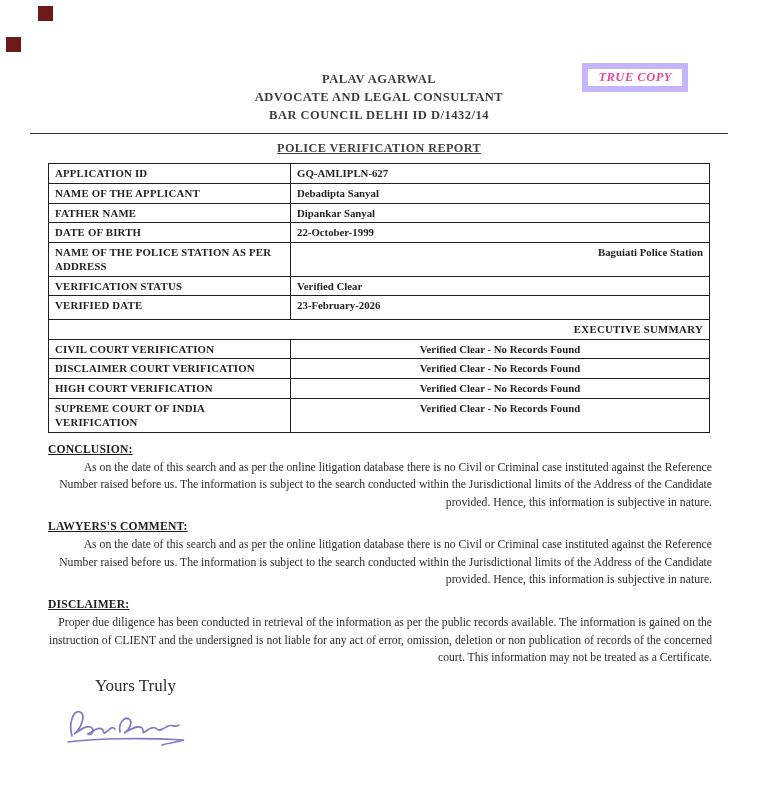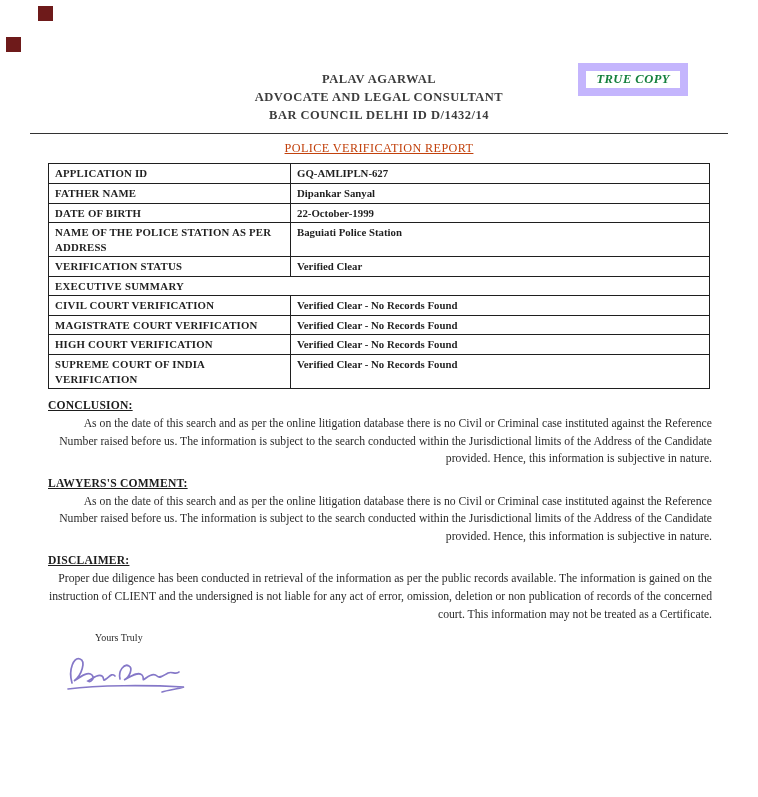--- a/index.html
+++ b/index.html
@@ -18,75 +18,75 @@
   .corner-mark.m2 { left:6px; top:37px; }
 
   .letterhead { text-align:center; padding-top:70px; }
   .letterhead div {
     font-weight:bold; font-size:12.5px; letter-spacing:0.5px;
     color:#3d3d3d; line-height:1.45;
   }
 
   .true-copy {
     position:absolute; right:70px; top:63px;
-    border:8px solid #c4b5fd;
+    border:6px solid #c4b5fd;
     padding:1px 10px;
     font-weight:bold; font-style:italic;
-    font-size:12.5px; color:#15803d; letter-spacing:0.5px;
+    font-size:12.5px; color:#ec4899; letter-spacing:0.5px;
     background:#fff;
   }
 
   .rule { border:none; border-top:1.6px solid #333; margin:9px 30px 0 30px; }
 
   .report-title {
-    text-align:center; font-weight:normal; text-decoration:underline;
-    font-size:12.2px; margin-top:7px; letter-spacing:0.4px; color:#c2410c;
+    text-align:center; font-weight:bold; text-decoration:underline;
+    font-size:12.2px; margin-top:7px; letter-spacing:0.4px; color:#404040;
   }
 
   table.report {
     border-collapse:collapse;
     margin:7px 0 0 48px;
     width:662px;
     table-layout:fixed;
   }
   table.report td {
     border:1px solid #1f1f1f;
     padding:2px 6px;
     font-size:10.8px;
     vertical-align:top;
     color:#1f1f1f;
     line-height:1.35;
   }
   td.lbl { font-weight:bold; width:242px; letter-spacing:0.2px; }
   td.val { font-weight:bold; }
-  td.val-mid { vertical-align:middle; }
+  td.val-mid { vertical-align:middle;text-align:right; }
   tr.h19 { height:19px; }
   tr.h23 { height:24px; }
   tr.h30 { height:31px; }
   tr.h48 { height:49px; }
   td.exec-head {
-    text-align:left; font-weight:bold; font-size:11.2px;
+    text-align:right; font-weight:bold; font-size:11.2px;
     letter-spacing:0.3px; vertical-align:middle; height:17px;
   }
-  td.sum-val { font-weight:bold; vertical-align:middle; }
+  td.sum-val { text-align:center; font-weight:bold; vertical-align:middle; }
   tr.sum { height:18px; }
   tr.sum td.lbl { vertical-align:middle; }
 
   .sections { margin:10px 46px 0 48px; }
   .section { margin-bottom:9px; }
   .section-heading {
     font-weight:bold; text-decoration:underline;
     font-size:11.6px; color:#1d1d1d; margin-bottom:3px; letter-spacing:0.2px;
   }
   .section-body {
     font-size:11.7px; color:#2b2b2b; line-height:1.5; text-align:right;
   }
 
   .closing { margin-left:48px; margin-top:6px; }
-  .yours-truly { font-size:10px; color:#2b2b2b; margin-left:47px; }
+  .yours-truly { font-size:17px; color:#2b2b2b; margin-left:47px; }
   .signature-wrap { margin:6px 0 0 10px; height:52px; }
 </style>
 </head>
 <body>
 
 <div class="page">
 
   <div class="corner-mark m1" style="background: rgb(110, 26, 26);"></div>
   <div class="corner-mark m2" style="background: rgb(110, 26, 26);"></div>
 
@@ -102,45 +102,53 @@
 
   <div class="report-title">POLICE VERIFICATION REPORT</div>
 
   <table class="report">
     <tbody>
       <tr class="h19">
         <td class="lbl">APPLICATION ID</td>
         <td class="val">GQ-AMLIPLN-627</td>
       </tr>
       <tr class="h19">
+        <td class="lbl">NAME OF THE APPLICANT</td>
+        <td class="val">Debadipta Sanyal</td>
+      </tr>
+      <tr class="h19">
         <td class="lbl">FATHER NAME</td>
         <td class="val">Dipankar Sanyal</td>
       </tr>
       <tr class="h19">
         <td class="lbl">DATE OF BIRTH</td>
         <td class="val">22-October-1999</td>
       </tr>
       <tr class="h30">
         <td class="lbl">NAME OF THE POLICE STATION AS PER ADDRESS</td>
         <td class="val val-mid">Baguiati Police Station</td>
       </tr>
       <tr class="h19">
         <td class="lbl">VERIFICATION STATUS</td>
         <td class="val">Verified Clear</td>
       </tr>
+      <tr class="h23">
+        <td class="lbl">VERIFIED DATE</td>
+        <td class="val">23-February-2026</td>
+      </tr>
 
       <tr>
         <td class="exec-head" colspan="2">EXECUTIVE SUMMARY</td>
       </tr>
       <tr class="sum">
         <td class="lbl">CIVIL COURT VERIFICATION</td>
         <td class="sum-val">Verified Clear - No Records Found</td>
       </tr>
       <tr class="sum">
-        <td class="lbl">MAGISTRATE COURT VERIFICATION</td>
+        <td class="lbl">DISCLAIMER COURT VERIFICATION</td>
         <td class="sum-val">Verified Clear - No Records Found</td>
       </tr>
       <tr class="sum">
         <td class="lbl">HIGH COURT VERIFICATION</td>
         <td class="sum-val">Verified Clear - No Records Found</td>
       </tr>
       <tr class="sum">
         <td class="lbl">SUPREME COURT OF INDIA VERIFICATION</td>
         <td class="sum-val">Verified Clear - No Records Found</td>
       </tr>

